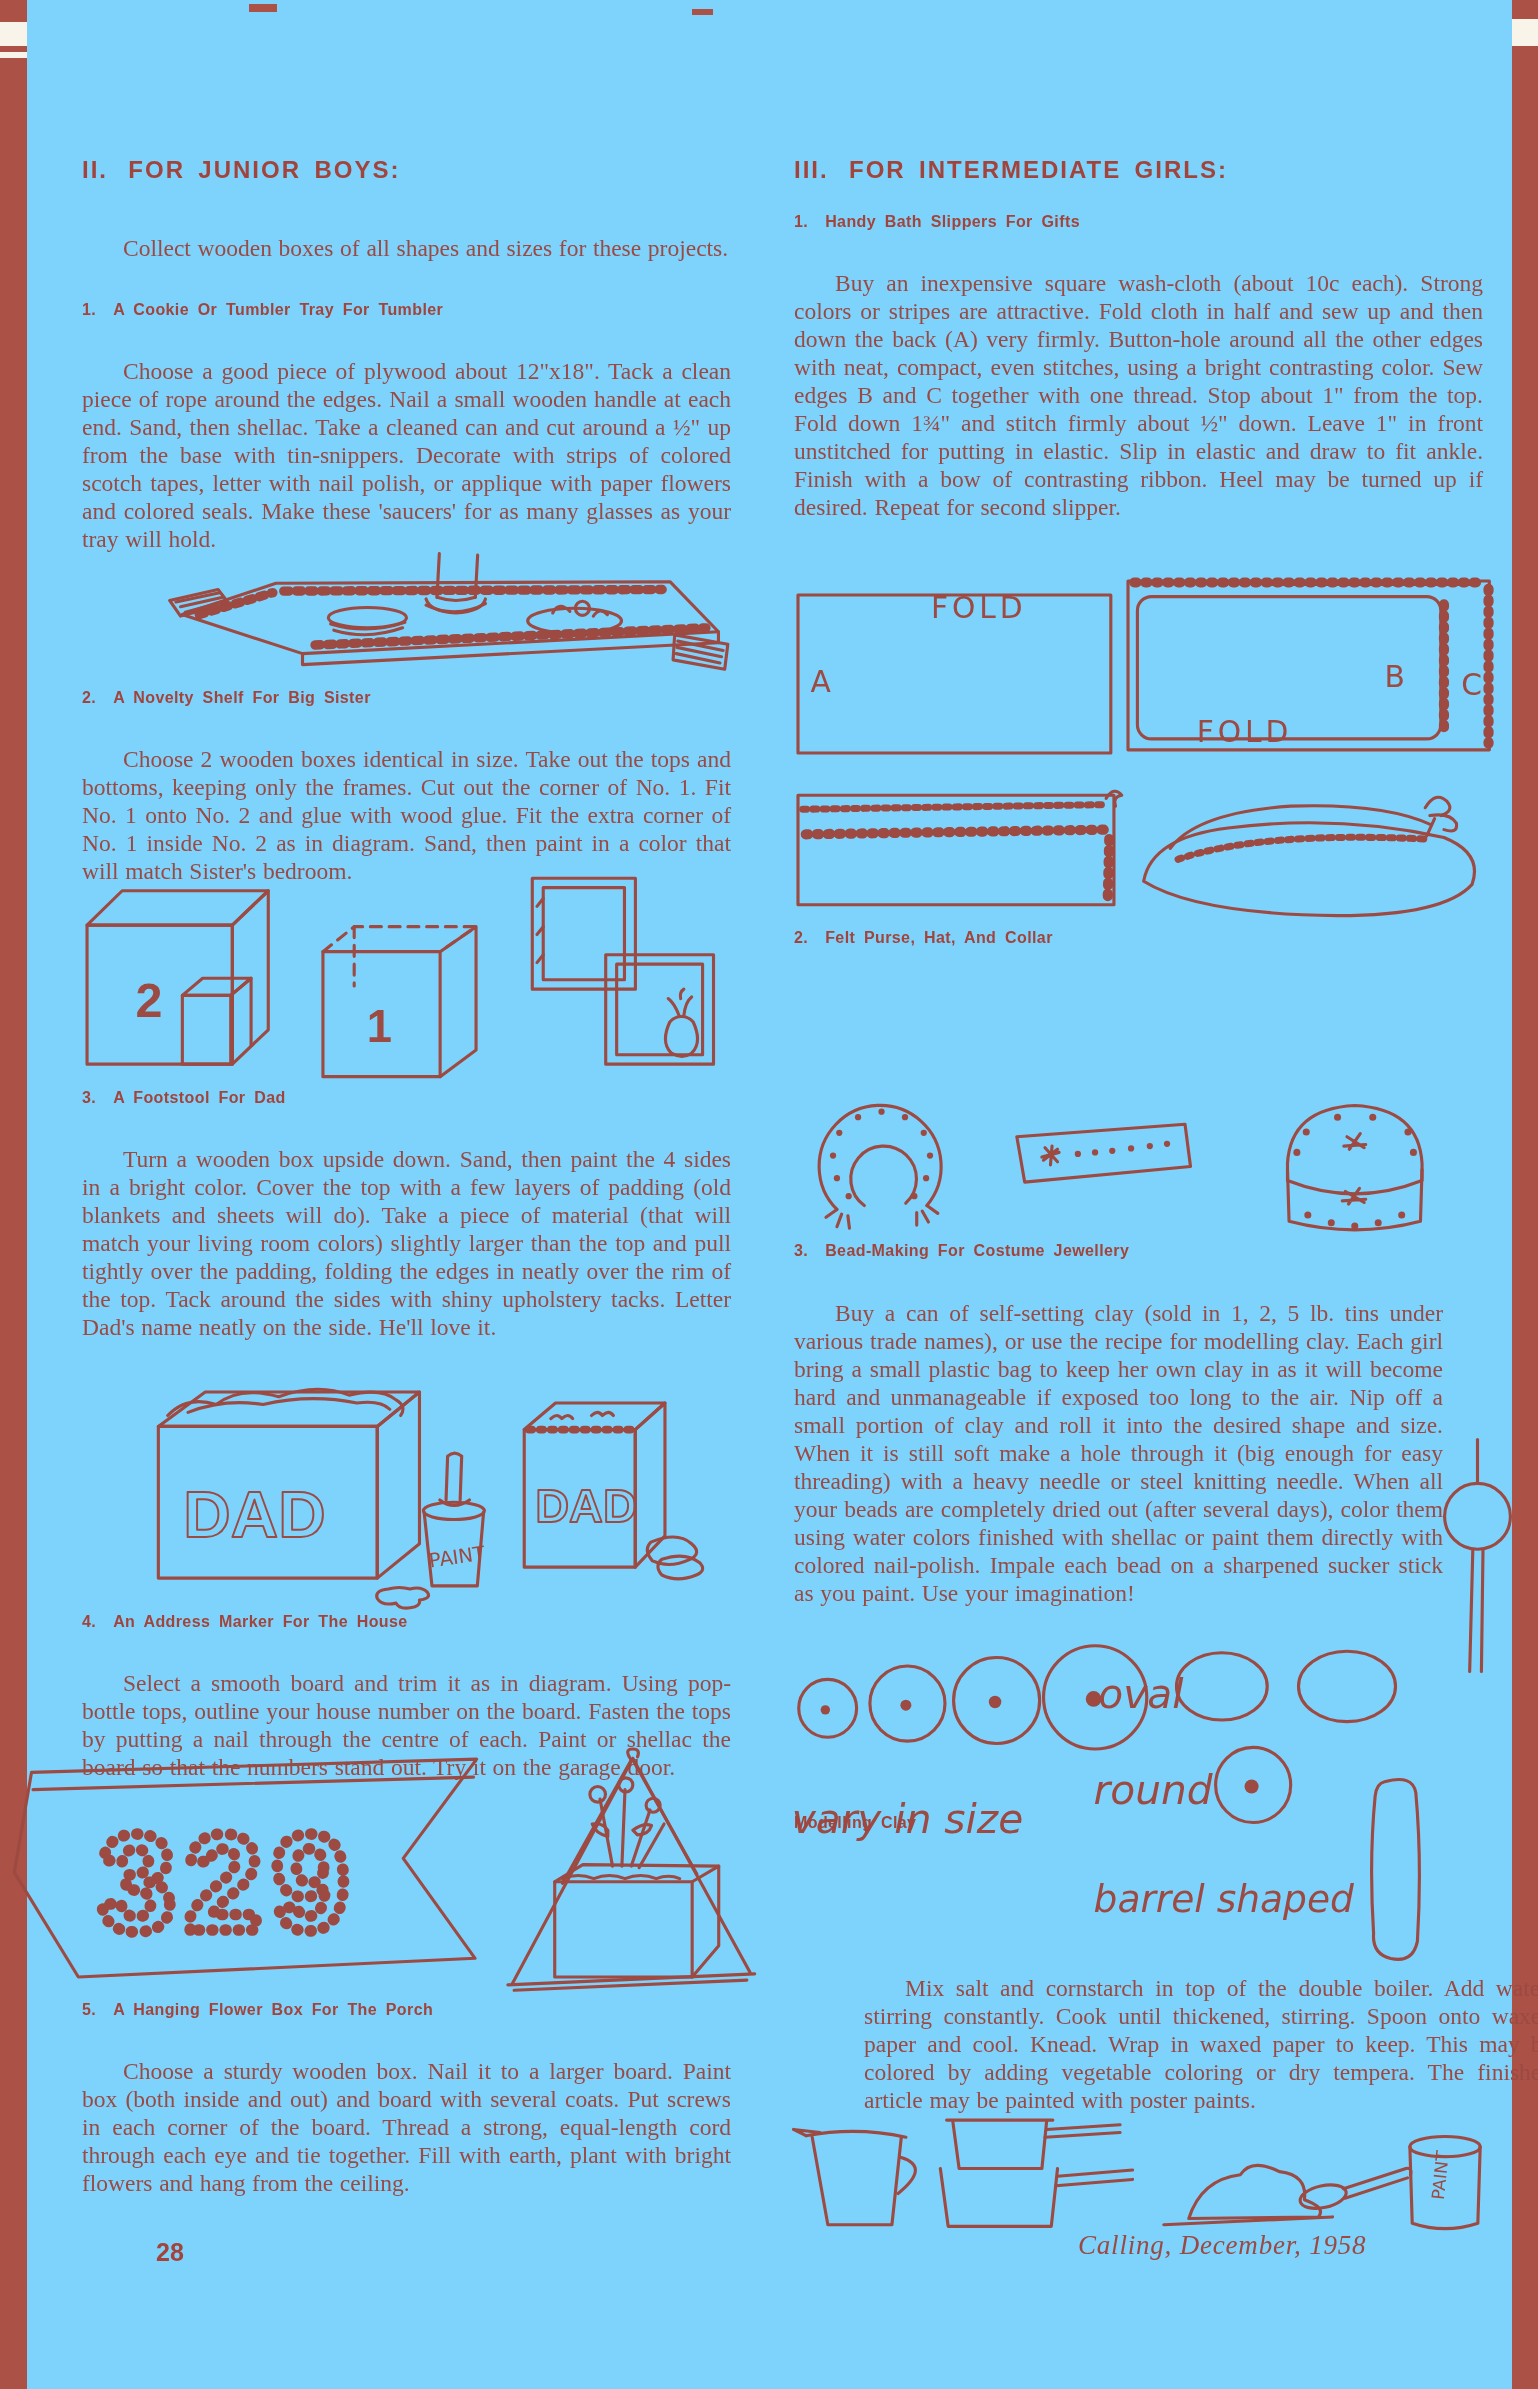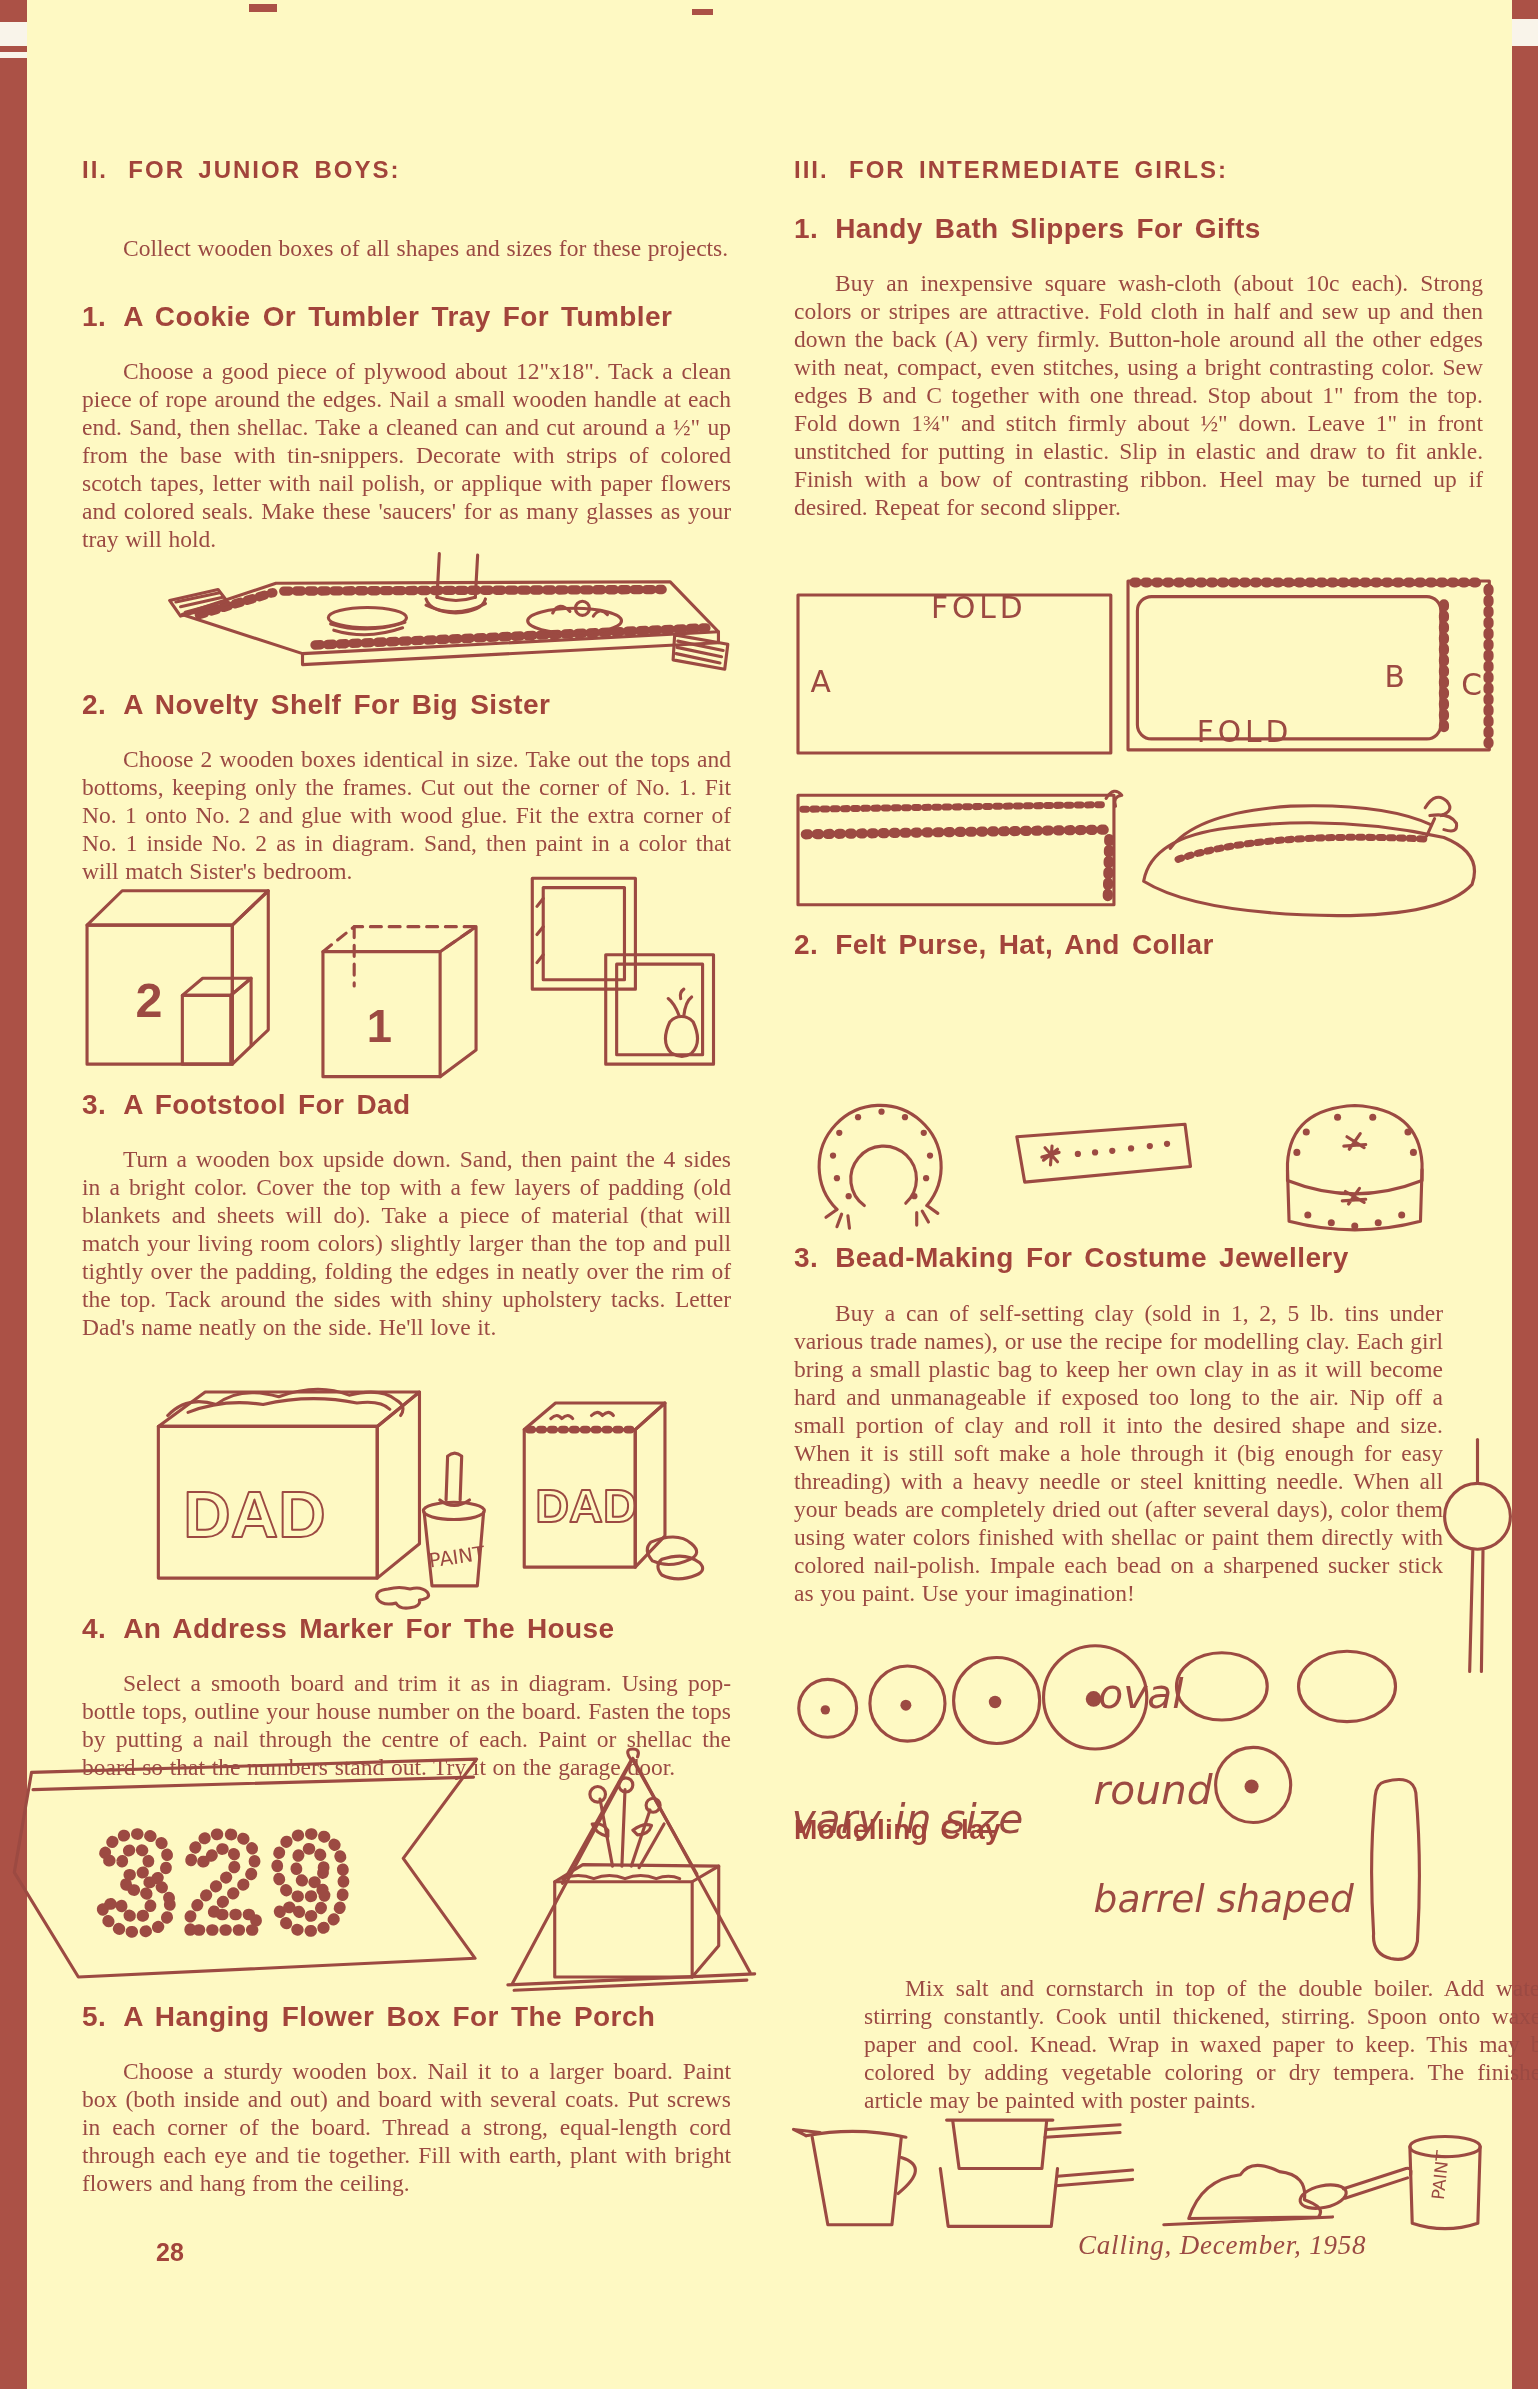--- a/index.html
+++ b/index.html
@@ -1,29 +1,29 @@
 <!DOCTYPE html>
 <html style="font-size:12.5px"><head>
 <meta charset="utf-8">
 <style>
   html,body{margin:0;padding:0;background:#e8e4da;}
-  .page{position:relative;width:1539px;height:2389px;background:#fef9c3;overflow:hidden;
+  .page{position:relative;width:1539px;height:2389px;background:#7dd3fc;overflow:hidden;
         font-family:"Liberation Serif",serif;color:#9b4a43;}
   
   .rule{position:absolute;top:0;bottom:0;width:27px;background:#ab5146;}
   .rule-left{left:0;}
   .rule-right{right:0;}
   .notch{position:absolute;background:#f9f4ea;}
   .tick{position:absolute;background:#ab5146;}
   
   .abs{position:absolute;}
   .mainhead{font-family:"Liberation Sans",sans-serif;font-weight:bold;font-size:24px;
             letter-spacing:2px;word-spacing:4.7px;color:#a2443b;white-space:nowrap;}
   .mainhead .num{margin-right:20.3px;}
-  .sechead{font-family:"Liberation Sans",sans-serif;font-weight:bold;font-size:28px;
+  .sechead{font-family:"Liberation Sans",sans-serif;font-weight:bold;font-size:16px;
            letter-spacing:0.4px;word-spacing:3.9px;color:#a2443b;white-space:nowrap;}
   .sechead .num{margin-right:17px;}
   .body{font-size:23.5px;line-height:28px;text-align:justify;text-indent:41px;
         word-spacing:0.8px;color:#9b4a43;}
   .ing{font-size:23.5px;line-height:31px;color:#9b4a43;}
   .pagenum{font-family:"Liberation Sans",sans-serif;font-weight:bold;font-size:25px;color:#a2443b;}
   .footer{font-style:italic;font-size:27px;letter-spacing:0.8px;color:#9b4a43;white-space:nowrap;}
   
   svg.ill{position:absolute;overflow:visible;}
   .ill *{stroke:#9c4a42;stroke-width:4;fill:none;stroke-linecap:round;stroke-linejoin:round;}

